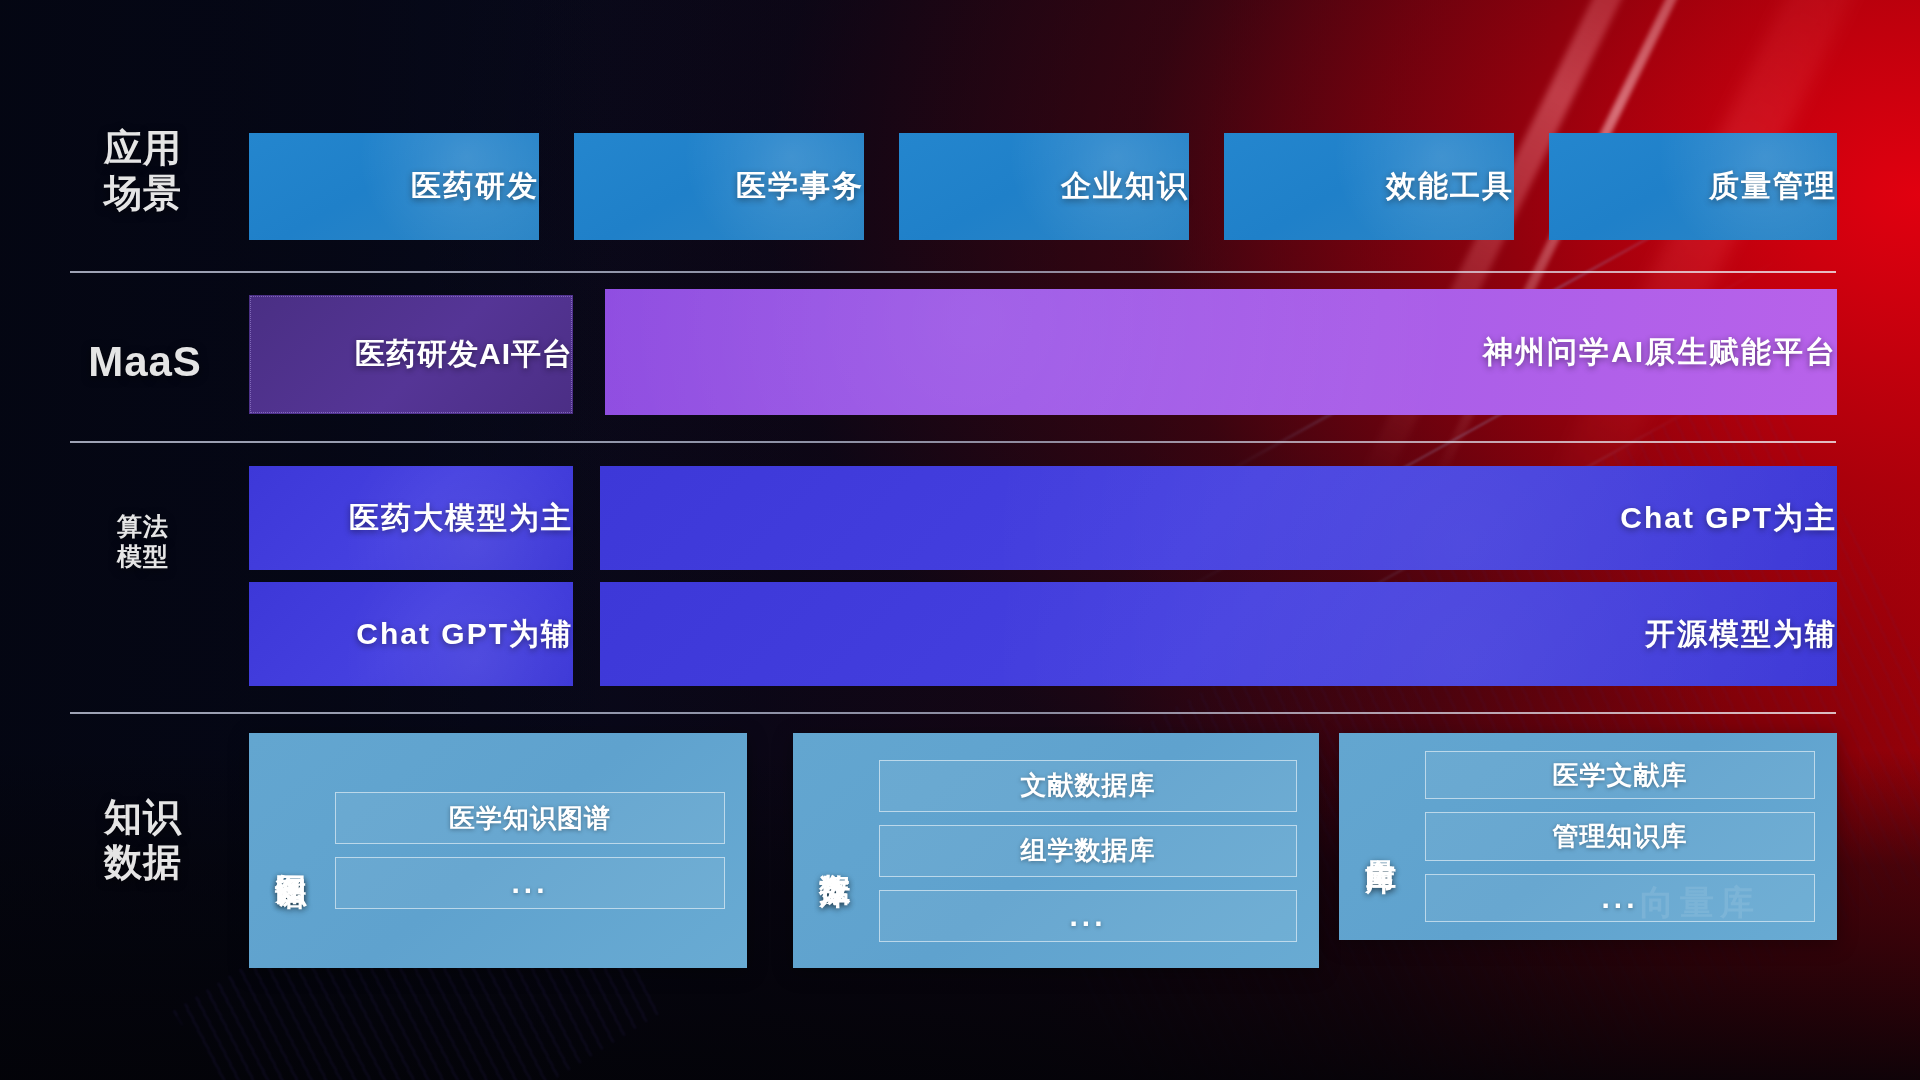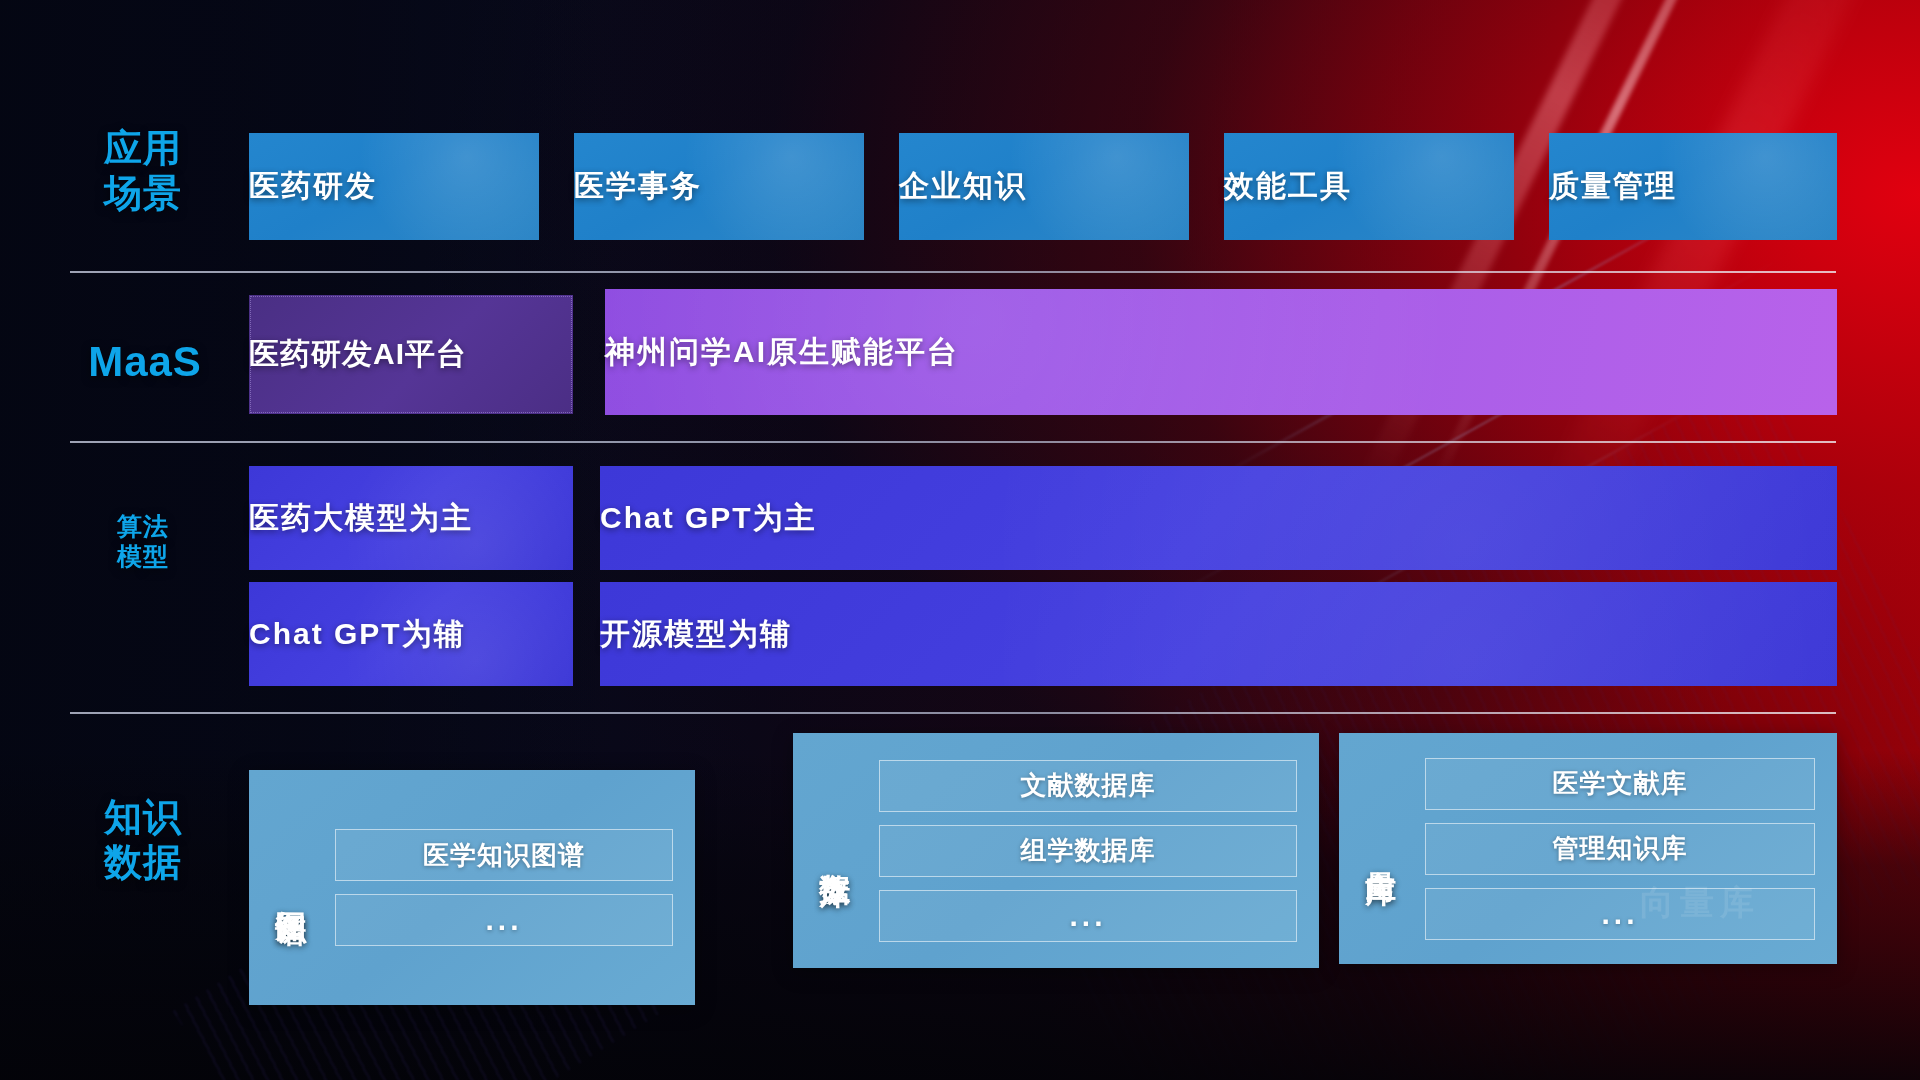--- a/index.html
+++ b/index.html
@@ -32,26 +32,26 @@
   .s5{left:1120px;top:430px;width:700px;height:2px;transform:rotate(-29deg);
      background:linear-gradient(90deg,rgba(120,170,255,0) 0%,rgba(160,200,255,0.28) 50%,rgba(120,170,255,0) 100%);filter:blur(1px);}
   .s6{left:1230px;top:520px;width:520px;height:2px;transform:rotate(-29deg);
      background:linear-gradient(90deg,rgba(120,170,255,0) 0%,rgba(150,190,255,0.22) 50%,rgba(120,170,255,0) 100%);filter:blur(1px);}
   .s7{left:210px;top:880px;width:420px;height:260px;transform:rotate(-32deg);
      background:repeating-linear-gradient(95deg, rgba(96,70,200,0.14) 0px, rgba(96,70,200,0.14) 2px, rgba(0,0,0,0) 2px, rgba(0,0,0,0) 13px);
      filter:blur(1px);opacity:.85;}
   .s8{left:1050px;top:560px;width:900px;height:520px;transform:rotate(-30deg);
      background:repeating-linear-gradient(95deg, rgba(40,70,170,0.13) 0px, rgba(40,70,170,0.13) 2px, rgba(0,0,0,0) 2px, rgba(0,0,0,0) 14px);
      filter:blur(1px);opacity:.6;}
-  .row-label{position:absolute;color:#0ea5e9;font-weight:bold;line-height:1.18;
+  .row-label{position:absolute;color:#e5e5e5;font-weight:bold;line-height:1.18;
     text-align:center;letter-spacing:1px;text-shadow:0 2px 8px rgba(0,0,0,.55);}
   .divider{position:absolute;left:70px;width:1766px;height:2px;
     background:linear-gradient(90deg, rgba(210,215,235,0.75) 0%, rgba(200,208,232,0.66) 55%, rgba(240,235,240,0.80) 100%);}
 
-  .box{position:absolute;display:flex;align-items:center;justify-content:flex-start;
+  .box{position:absolute;display:flex;align-items:center;justify-content:flex-end;
     color:#fff;font-weight:bold;text-align:center;
     text-shadow:0 2px 6px rgba(0,0,0,.45);}
 
   .blue-box{background:linear-gradient(150deg,#2486ce 0%,#1f80c9 45%,#2d86c6 100%);
     box-shadow:0 3px 14px rgba(0,0,0,.35) inset 0 0 0 rgba(0,0,0,0);font-size:30px;letter-spacing:2px;}
   .blue-box::after{content:"";position:absolute;inset:0;
     background:radial-gradient(circle at 75% 22%, rgba(255,255,255,0.14) 0%, rgba(255,255,255,0) 46%);pointer-events:none;}
 
   .purple-dark{background:linear-gradient(135deg,#4a2f84 0%,#553596 55%,#4b2e85 100%);
     font-size:30px;letter-spacing:1px;outline:1px dotted rgba(190,170,240,.45);outline-offset:-2px;}
@@ -152,38 +152,38 @@
     <span>开源模型为辅</span>
   </div>
 
   <div class="divider" style="top:712px;"></div>
 
   <div class="row-label" style="left:78px;top:795px;width:130px;font-size:38px;">
     <div>知识</div>
     <div>数据</div>
   </div>
 
-  <div class="kgroup" style="left:249px;top:770px;width:446px;height:235px;">
+  <div class="kgroup" style="left:249px;top:733px;width:498px;height:235px;">
     <div class="kgroup-label">知识图谱</div>
     <div class="kgroup-items">
       <div class="kitem">医学知识图谱</div>
       <div class="kitem dots">...</div>
     </div>
   </div>
 
   <div class="kgroup" style="left:793px;top:733px;width:526px;height:235px;">
     <div class="kgroup-label">数据库</div>
     <div class="kgroup-items">
       <div class="kitem">文献数据库</div>
       <div class="kitem">组学数据库</div>
       <div class="kitem dots">...</div>
     </div>
   </div>
 
-  <div class="kgroup" style="left:1339px;top:733px;width:498px;height:231px;">
+  <div class="kgroup" style="left:1339px;top:733px;width:498px;height:207px;">
     <div class="kgroup-label">向量库</div>
     <div class="kgroup-items">
       <div class="kitem">医学文献库</div>
       <div class="kitem">管理知识库</div>
       <div class="kitem dots">...</div>
     </div>
   </div>
 
   <div class="wm" style="left:1640px;top:880px;">向量库</div>
 

